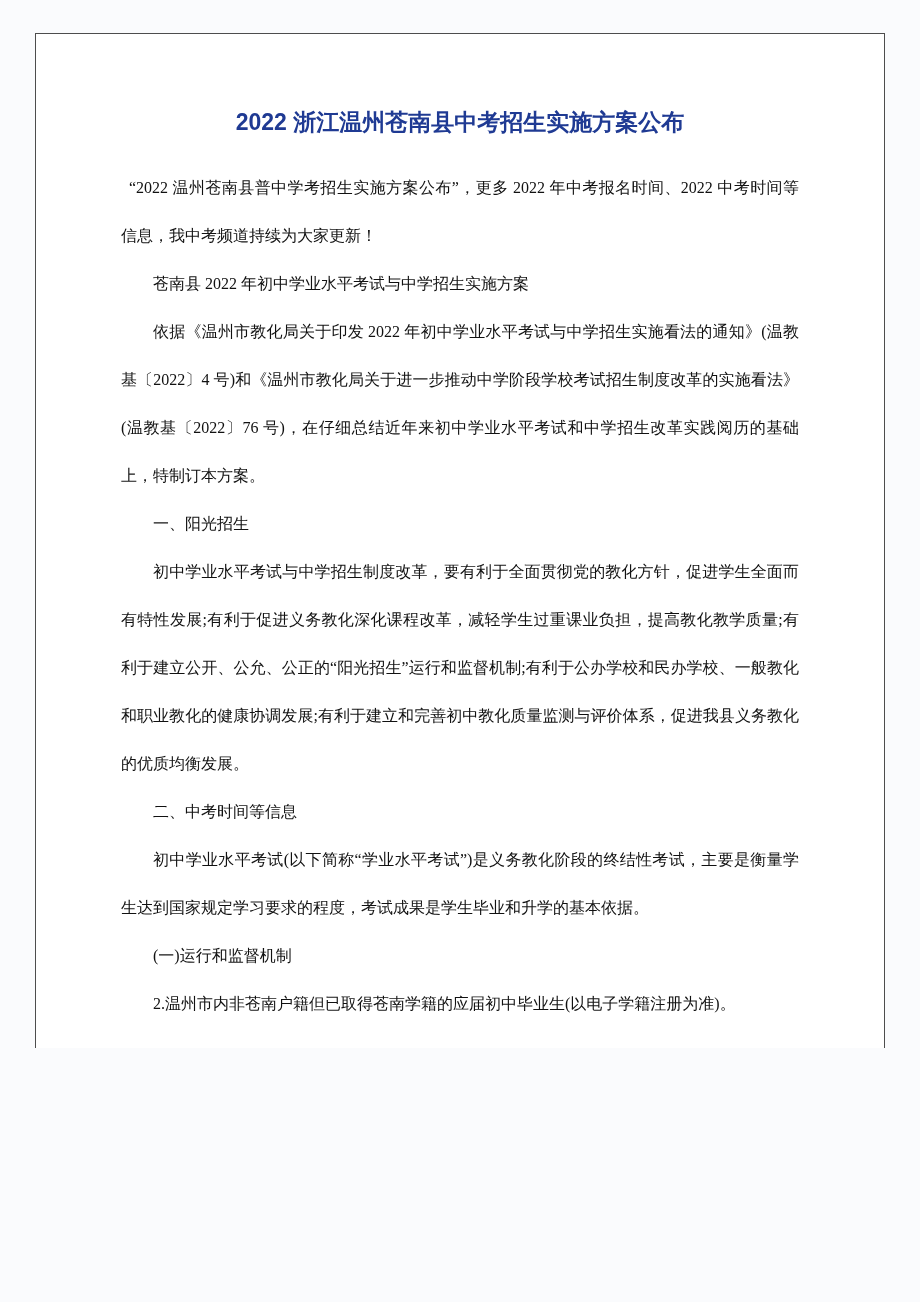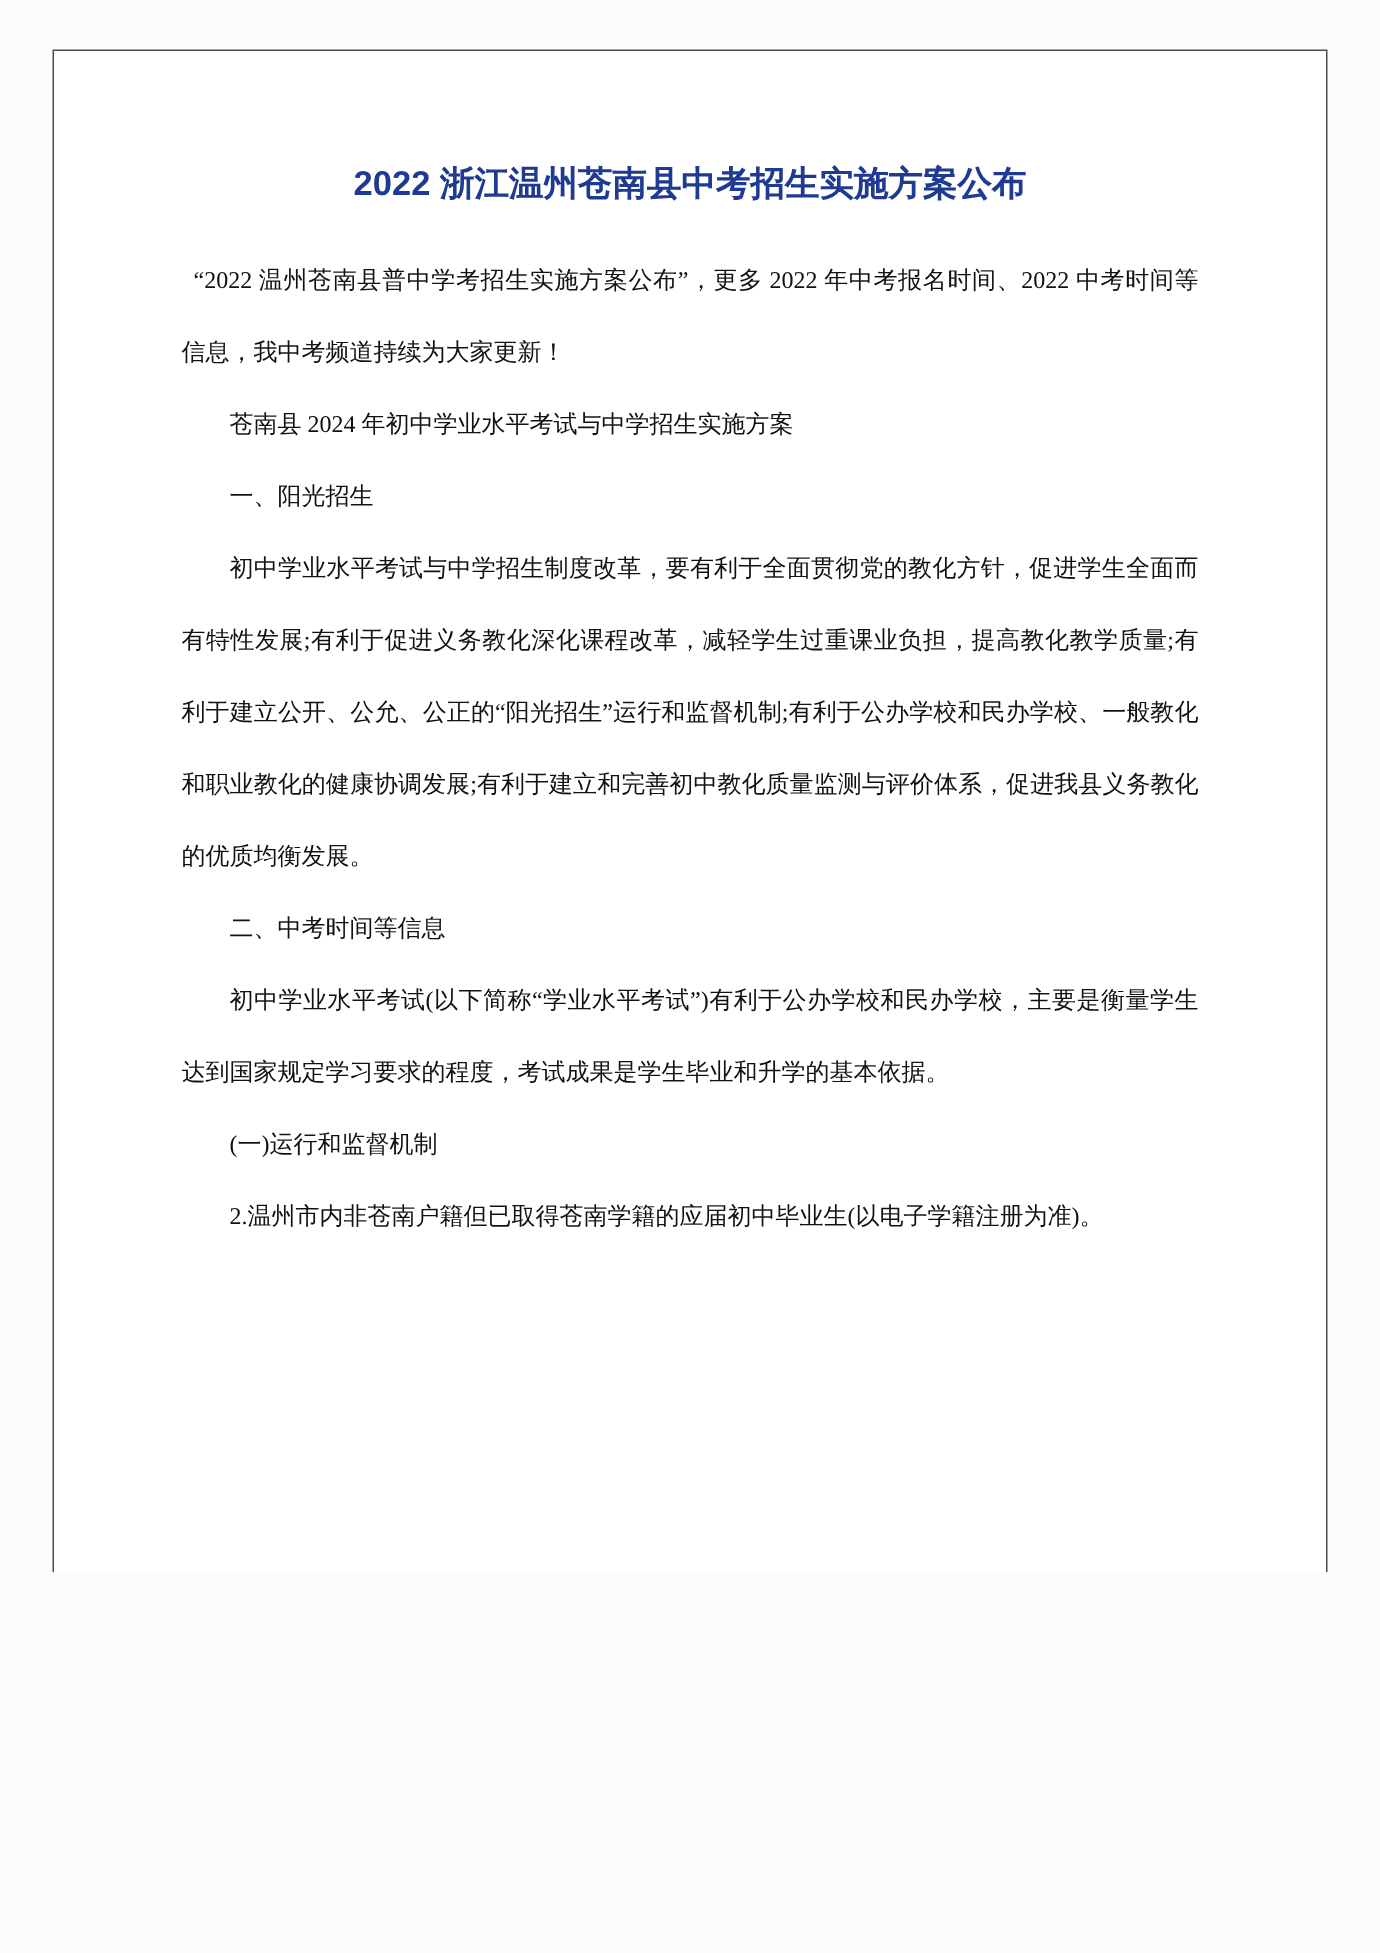--- a/index.html
+++ b/index.html
@@ -54,25 +54,26 @@
 </head>
 <body>
 
 <div class="canvas">
   <div class="page">
 
     <h1 class="doc-title">2022 浙江温州苍南县中考招生实施方案公布</h1>
 
     <div class="doc-body">
       <p class="p-quote-lead">“2022 温州苍南县普中学考招生实施方案公布”，更多 2022 年中考报名时间、2022 中考时间等信息，我中考频道持续为大家更新！</p>
-      <p>苍南县 2024 年初中学业水平考试与中学招生实施方案</p>
+      <p>苍南县 2022 年初中学业水平考试与中学招生实施方案</p>
+      <p>依据《温州市教化局关于印发 2022 年初中学业水平考试与中学招生实施看法的通知》(温教基〔2022〕4 号)和《温州市教化局关于进一步推动中学阶段学校考试招生制度改革的实施看法》(温教基〔2022〕76 号)，在仔细总结近年来初中学业水平考试和中学招生改革实践阅历的基础上，特制订本方案。</p>
       <p>一、阳光招生</p>
       <p>初中学业水平考试与中学招生制度改革，要有利于全面贯彻党的教化方针，促进学生全面而有特性发展;有利于促进义务教化深化课程改革，减轻学生过重课业负担，提高教化教学质量;有利于建立公开、公允、公正的“阳光招生”运行和监督机制;有利于公办学校和民办学校、一般教化和职业教化的健康协调发展;有利于建立和完善初中教化质量监测与评价体系，促进我县义务教化的优质均衡发展。</p>
       <p>二、中考时间等信息</p>
-      <p>初中学业水平考试(以下简称“学业水平考试”)有利于公办学校和民办学校，主要是衡量学生达到国家规定学习要求的程度，考试成果是学生毕业和升学的基本依据。</p>
+      <p>初中学业水平考试(以下简称“学业水平考试”)是义务教化阶段的终结性考试，主要是衡量学生达到国家规定学习要求的程度，考试成果是学生毕业和升学的基本依据。</p>
       <p>(一)运行和监督机制</p>
       <p>2.温州市内非苍南户籍但已取得苍南学籍的应届初中毕业生(以电子学籍注册为准)。</p>
     </div>
 
     <div class="page-footer">第 1 页　共 12 页</div>
 
   </div>
 </div>
 
 </body></html>

